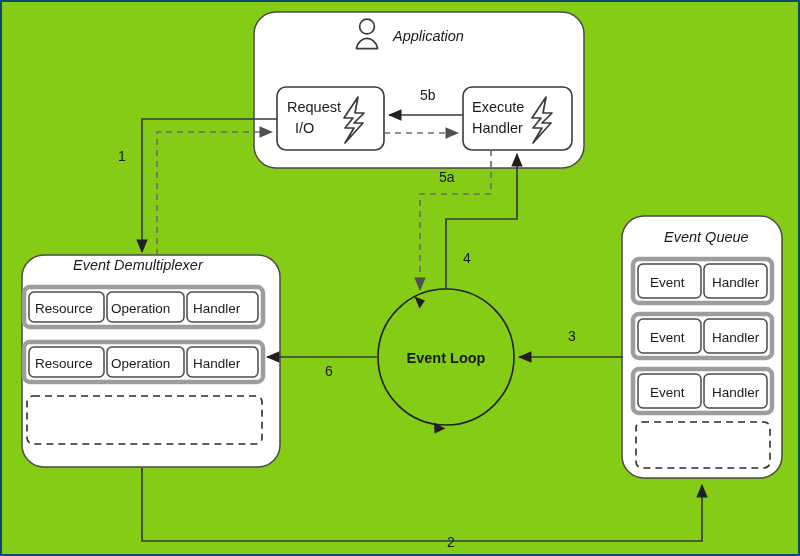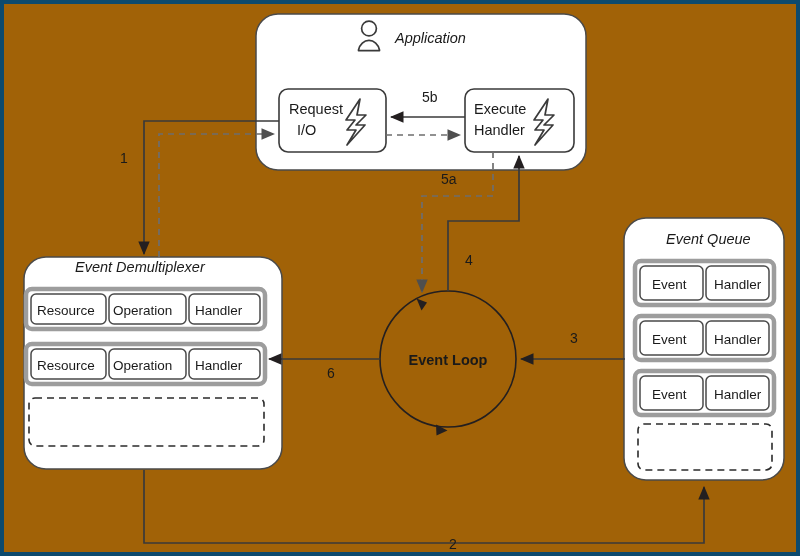--- a/index.html
+++ b/index.html
@@ -1,17 +1,17 @@
 <!DOCTYPE html>
 <html><head>
 <meta charset="utf-8">
 <style>
   html,body{margin:0;padding:0;background:#ffffff;}
   body{width:800px;height:556px;font-family:"Liberation Sans",sans-serif;}
-  #page{position:relative;width:800px;height:556px;box-sizing:border-box;border:4px solid #0c4a6e;background:#a16207;overflow:hidden;}
+  #page{position:relative;width:800px;height:556px;box-sizing:border-box;border:2px solid #0c4a6e;background:#84cc16;overflow:hidden;}
   svg#diagram{position:absolute;left:0;top:0;width:800px;height:556px;display:block;}
   .stroke-dark{fill:none;stroke:#231f20;stroke-width:1.6;}
   .stroke-box{fill:#ffffff;stroke:#3a3a3a;stroke-width:1.6;}
   .stroke-container{fill:#ffffff;stroke:#4a4a4a;stroke-width:1.5;}
   .gray-row{fill:#ffffff;stroke:#9d9d9d;stroke-width:4.5;}
   .cell{fill:#ffffff;stroke:#4a4a4a;stroke-width:1.5;}
   .dashed-slot{fill:none;stroke:#2b2b2b;stroke-width:1.6;stroke-dasharray:7 5;}
   .flowline{fill:none;stroke:#3a3a3a;stroke-width:1.7;}
   .flowline-dash{fill:none;stroke:#6e6e6e;stroke-width:1.7;stroke-dasharray:6 5;}
   .icon-line{fill:none;stroke:#3a3a3a;stroke-width:1.7;stroke-linejoin:round;stroke-linecap:round;}

